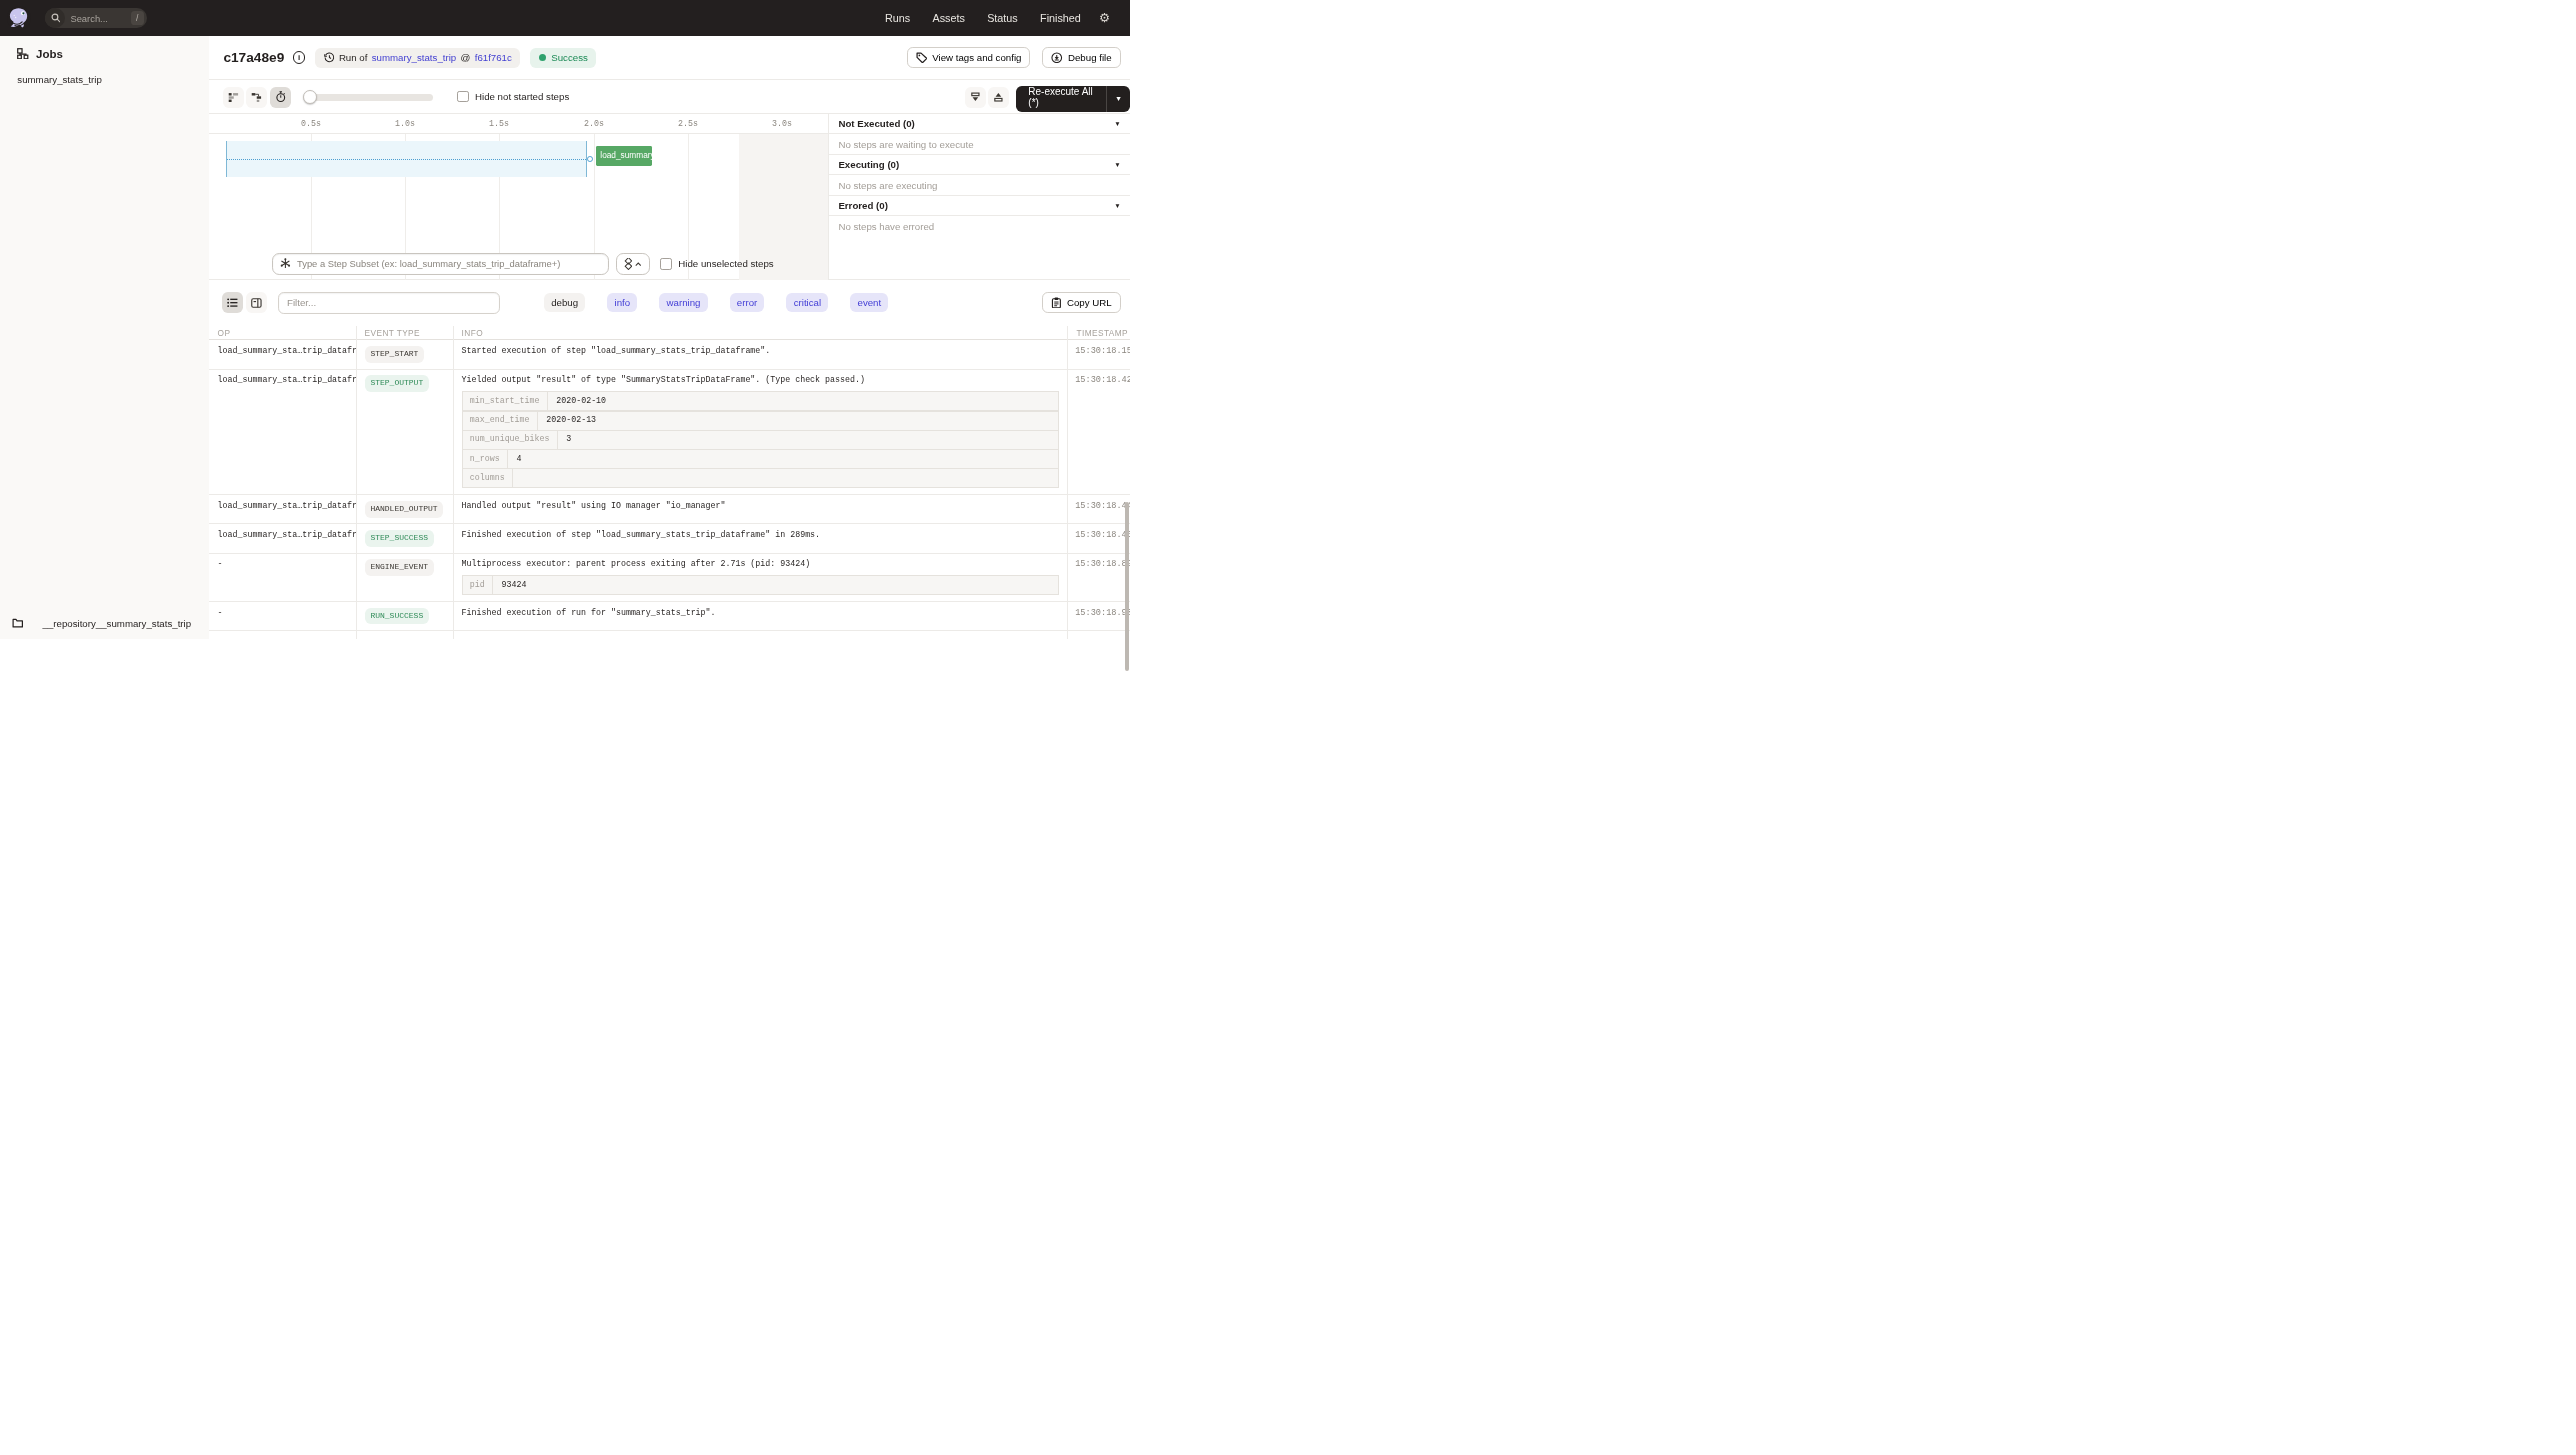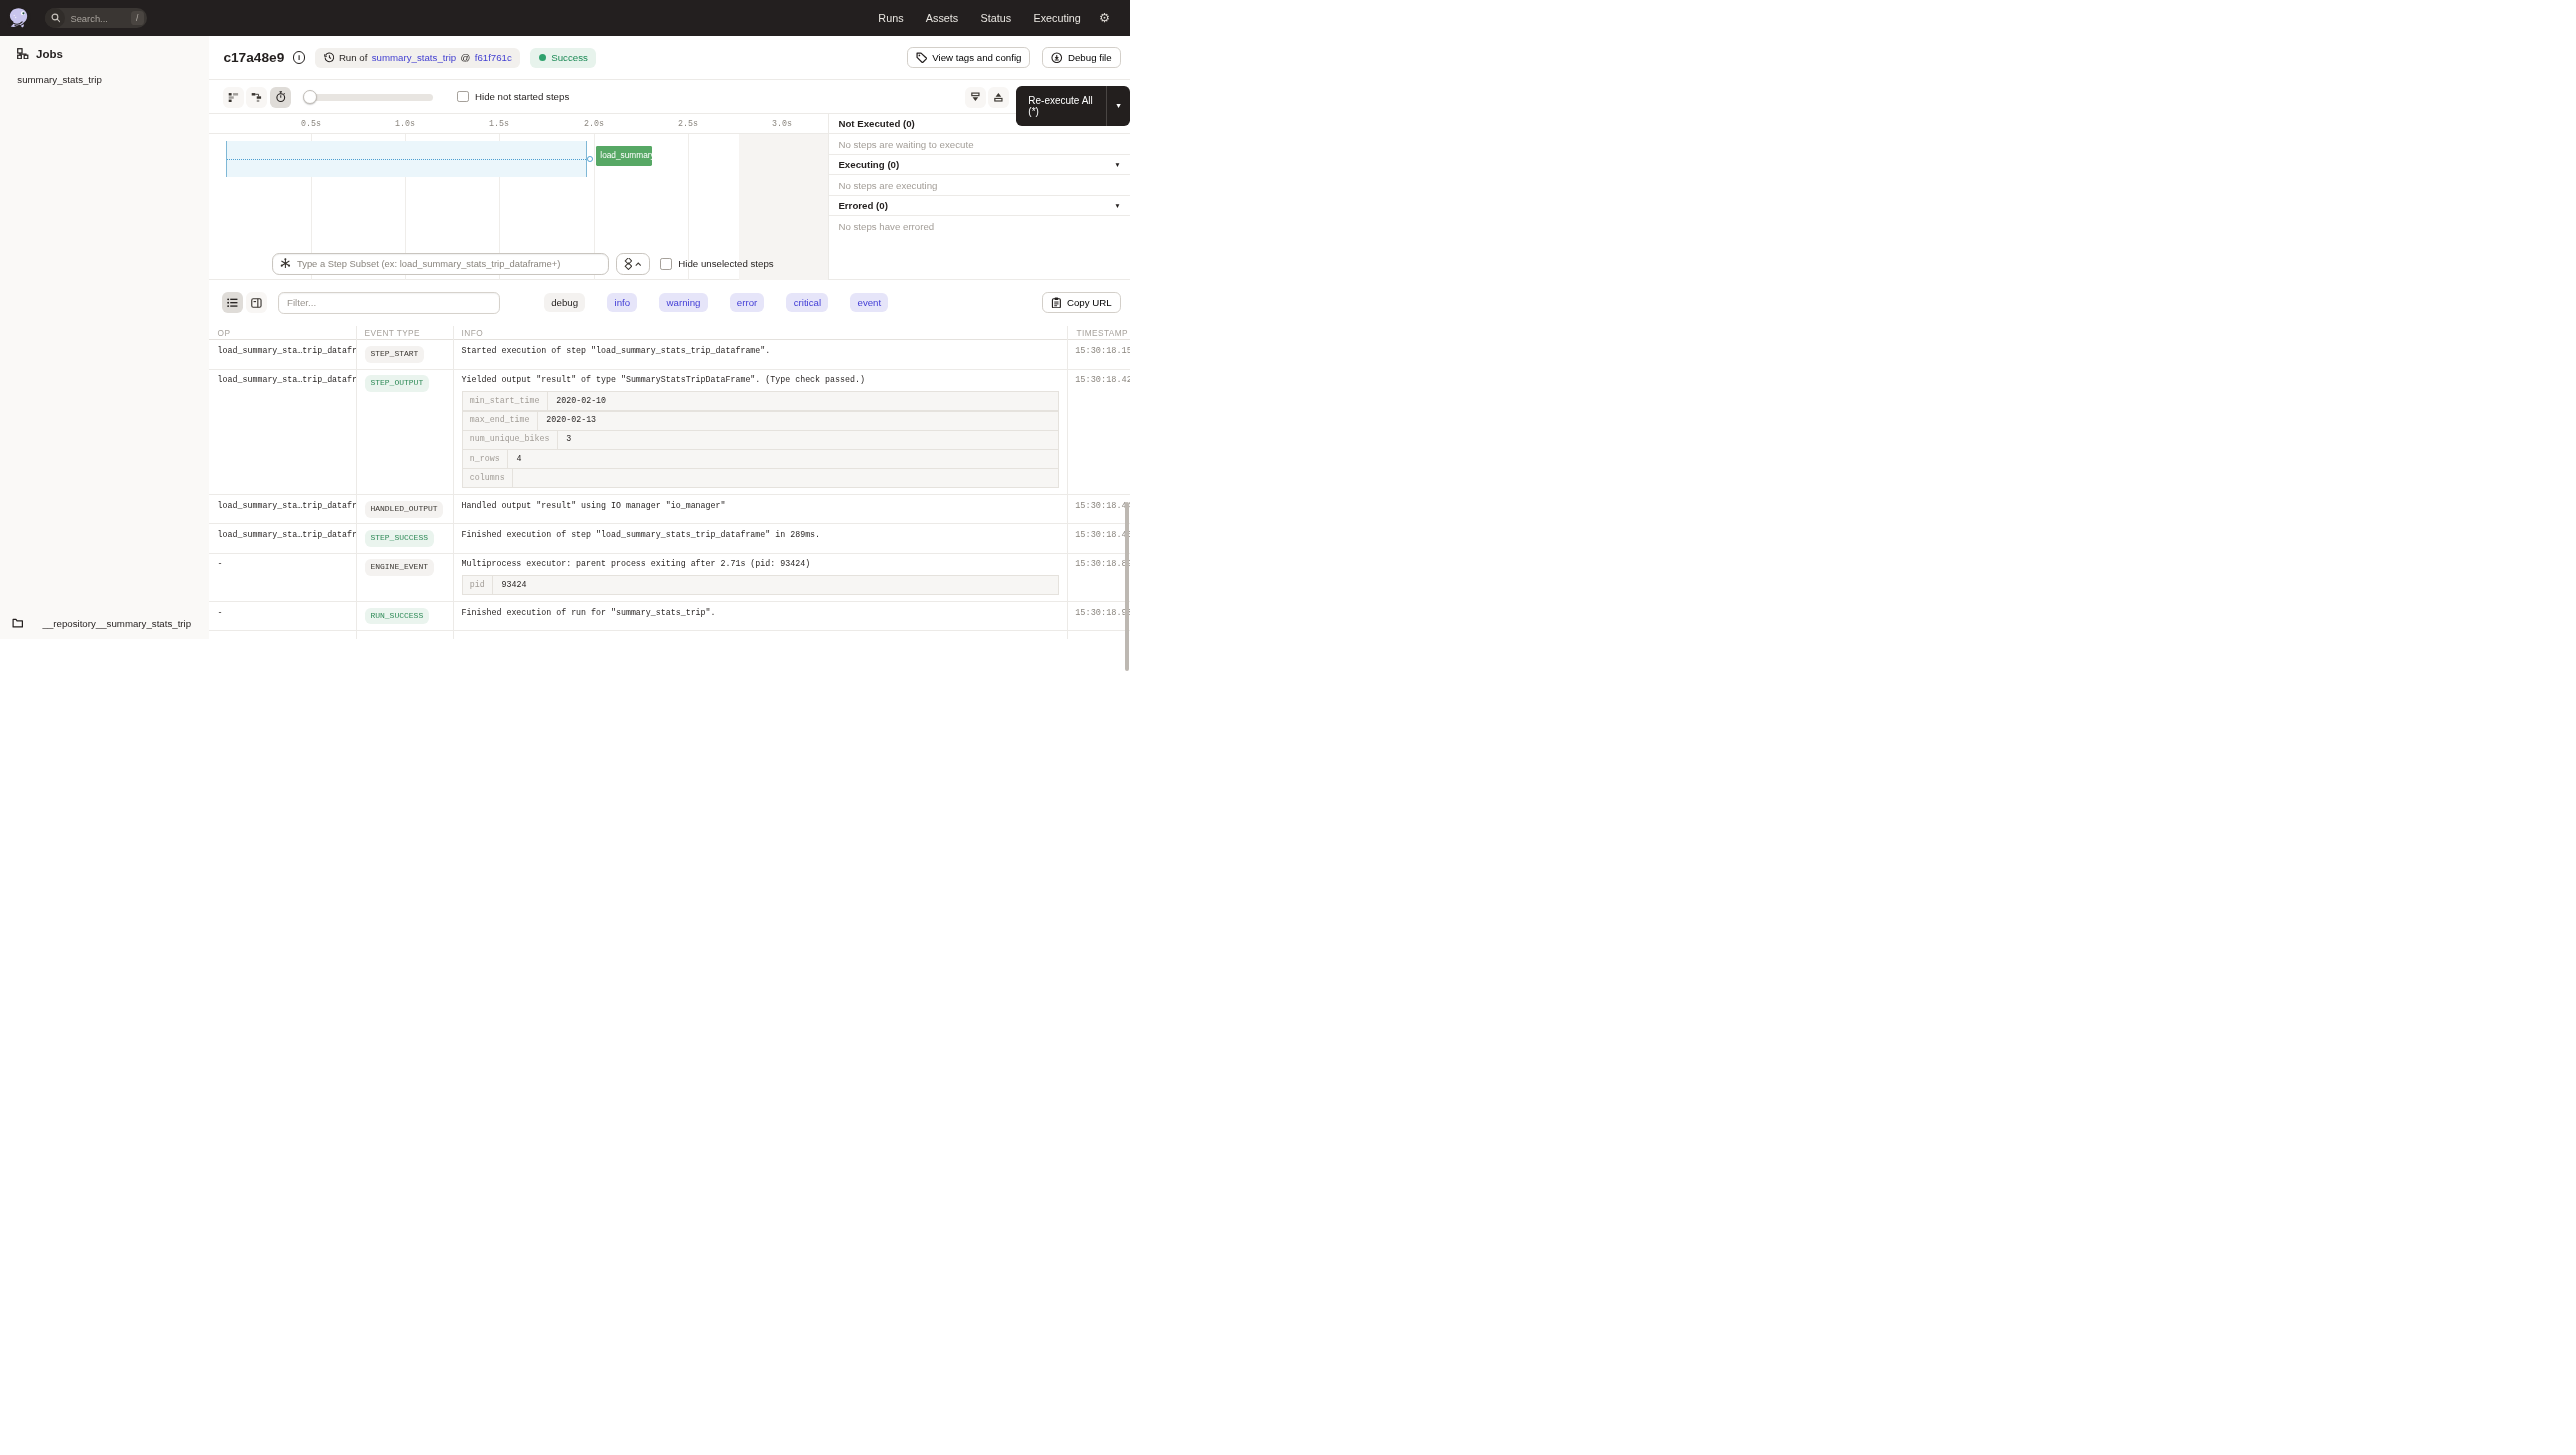--- a/index.html
+++ b/index.html
@@ -59,22 +59,22 @@
     display:flex; align-items:center; justify-content:center; cursor:pointer; background:#F8F6F4; }
   .icon-btn.selected { background:#DFDCD8; }
   .slider-track { position:absolute; left:95px; top:13.7px; width:129px; height:7.2px;
     background:#E8E5E1; border-radius:3.6px; cursor:pointer; }
   .slider-handle { position:absolute; left:-1.4px; top:-3.6px; width:14.4px; height:14.4px; background:#fff;
     border:0.7px solid #C2BEB8; border-radius:50%; box-shadow:0 0.7px 1.4px rgba(0,0,0,.25); }
   .chk { width:11.5px; height:11.5px; border:1.4px solid #A5A09A; border-radius:2.2px; background:#fff;
     flex:0 0 auto; cursor:pointer; }
   .chk-row { position:absolute; display:flex; align-items:center; gap:6.5px; font-size:9.7px; }
   .tb-right-icons { position:absolute; top:6.5px; }
-  .reexec { position:absolute; left:807px; top:5.8px; height:40px; background:#231F1E; color:#fff;
-    border-radius:5.8px; display:flex; align-items:center; font-size:10px; cursor:pointer; }
+  .reexec { position:absolute; left:807px; top:5.8px; height:26px; background:#231F1E; color:#fff;
+    border-radius:5.8px; display:flex; font-size:10px; cursor:pointer; }
   .reexec-main { padding:0 12.3px; }
   .reexec-caret { border-left:0.7px solid #4A4644; padding:0 8px; font-size:7.2px; height:100%;
     display:flex; align-items:center; }
 
   
   .gantt-wrap { position:absolute; left:0; top:78px; width:100%; height:166px;
     border-bottom:0.7px solid #ECEAE7; }
   .gantt-pane { position:absolute; left:0; top:0; width:619px; height:166px; overflow:hidden; }
   .g-tick { position:absolute; top:5px; transform:translateX(-50%); font-size:8.3px; color:#8A857E; }
   .g-axisline { position:absolute; left:0; top:19px; width:100%; height:0.7px; background:#ECEAE7; }
@@ -167,21 +167,21 @@
           <line x1="8.6" y1="8.6" x2="12" y2="12" stroke="#C7C2BC" stroke-width="1.6" stroke-linecap="round"></line>
         </svg>
     </span>
     <span class="search-ph">Search...</span>
     <span class="slash-key">/</span>
   </div>
   <div class="nav-links">
     <span class="nav-link">Runs</span>
     <span class="nav-link">Assets</span>
     <span class="nav-link">Status</span>
-    <span class="nav-link">Executing</span>
+    <span class="nav-link">Finished</span>
     <span class="gear">⚙</span>
   </div>
 </div>
 
 <div class="sidebar">
   <div class="jobs-head">
     <svg width="11.5" height="11.5" viewBox="0 0 16 16">
       <rect x="1" y="1" width="6" height="6" fill="none" stroke="#231F1E" stroke-width="1.7"></rect>
       <rect x="1" y="10" width="5" height="5" fill="none" stroke="#231F1E" stroke-width="1.7"></rect>
       <rect x="10" y="10" width="5" height="5" fill="none" stroke="#231F1E" stroke-width="1.7"></rect>

